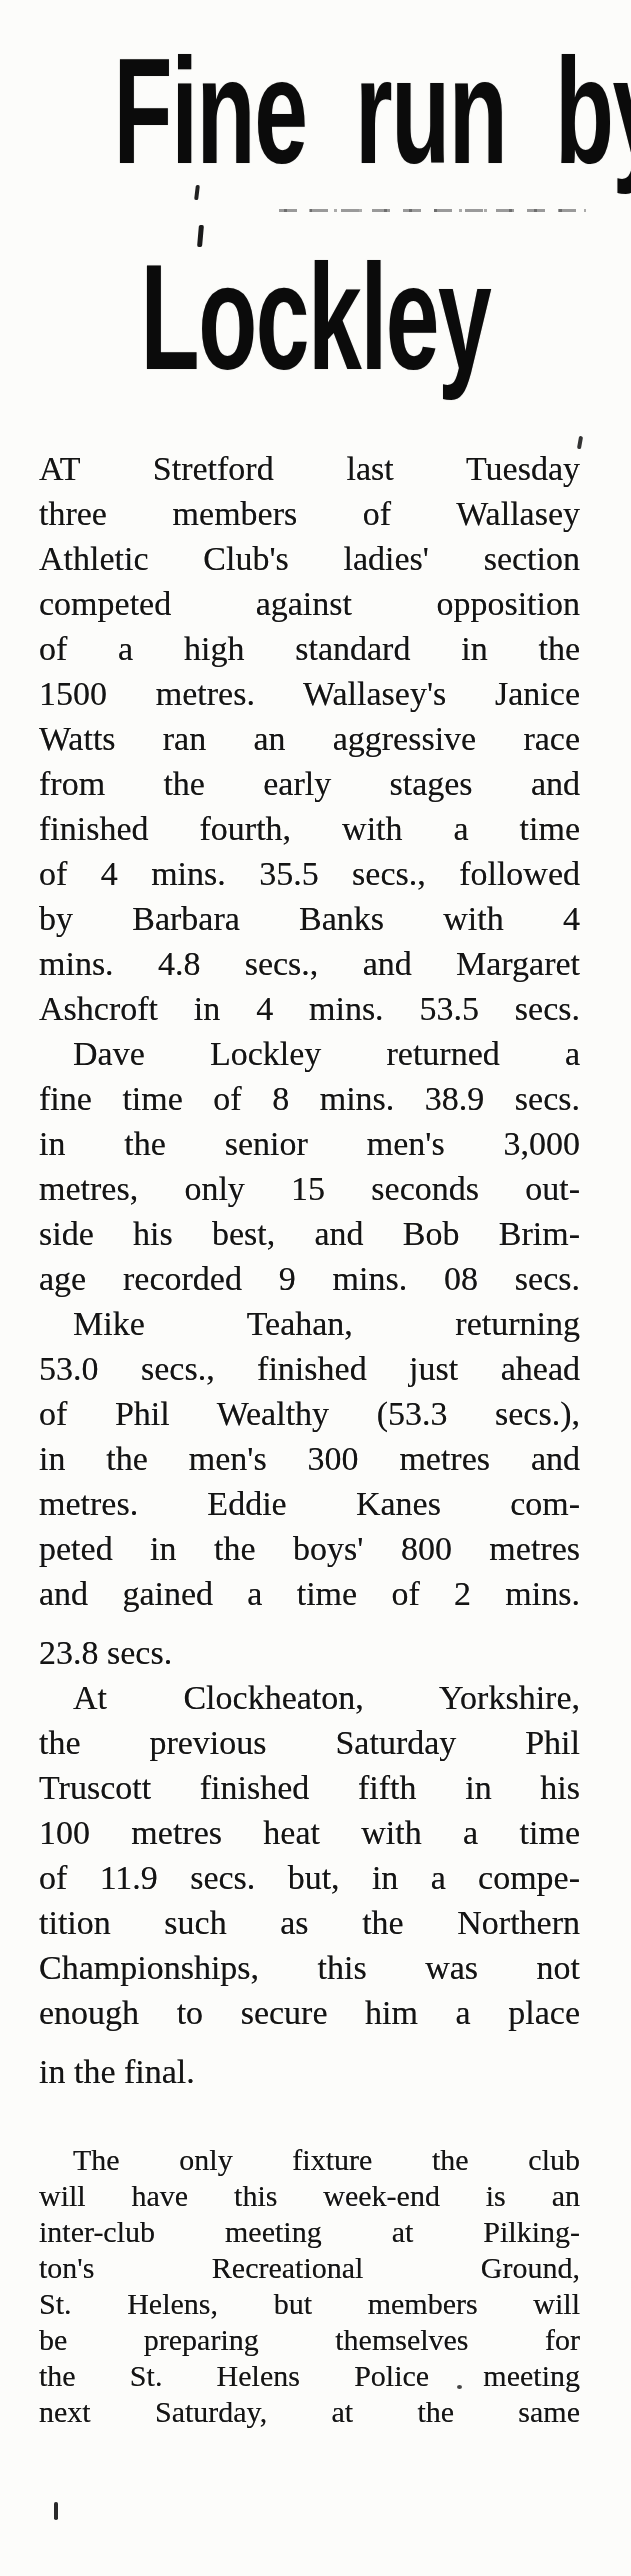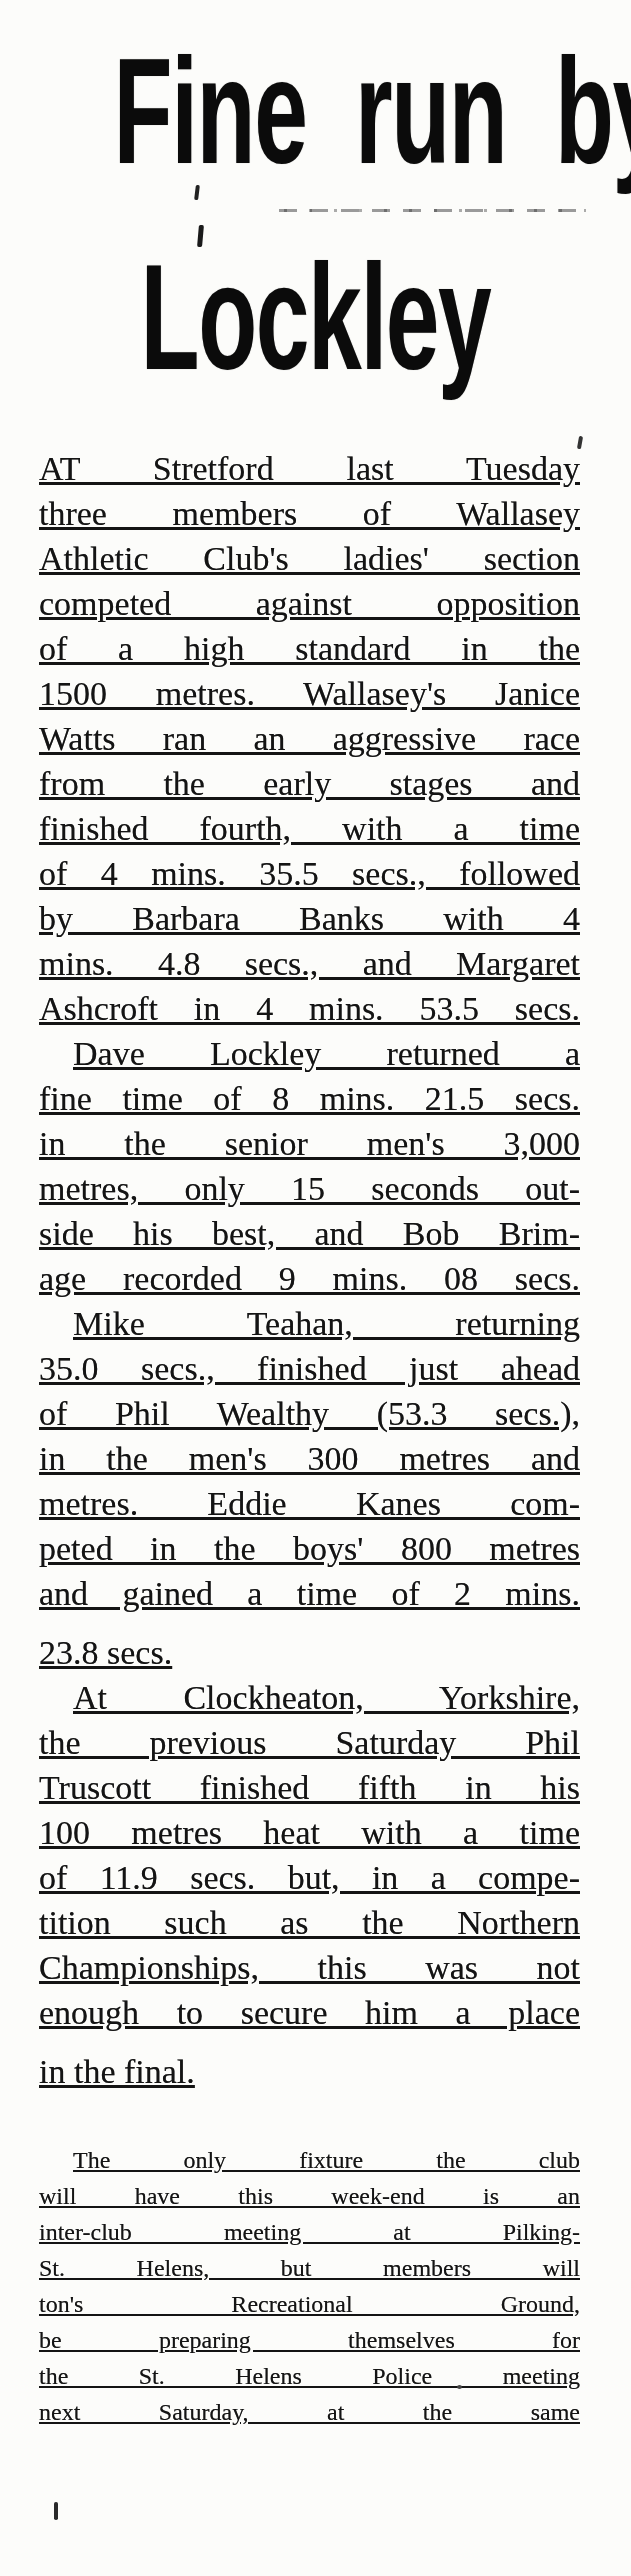--- a/index.html
+++ b/index.html
@@ -59,24 +59,24 @@
   .speck-d{left:54px;top:2502px;width:4.2px;height:18px;background:#2a2a2a;}
   .speck-e{left:457px;top:2385px;width:5.4px;height:4.2px;border-radius:50%;background:#444;}
   
   .bodycol{
     margin-top:54px;
     padding:0 51px 0 39px;
     font-size:34px;
     line-height:45px;
     text-shadow:0 0 0.6px rgba(0,0,0,0.55);
   }
-  .para{margin:0;text-decoration:underline;}
+  .para{margin:0;}
   .para.small{
     margin-top:48px;
-    font-size:24px;
+    font-size:30px;
     line-height:36px;
   }
   .line{
     text-align:justify;
     text-align-last:justify;
   }
   .line.left-last{text-align-last:left;margin-top:14px;}
   .line.indent{text-indent:34px;}
 </style>
 </head>
@@ -101,29 +101,29 @@
         <div class="line">Watts ran an aggressive race</div>
         <div class="line">from the early stages and</div>
         <div class="line">finished fourth, with a time</div>
         <div class="line">of 4 mins. 35.5 secs., followed</div>
         <div class="line">by Barbara Banks with 4</div>
         <div class="line">mins. 4.8 secs., and Margaret</div>
         <div class="line">Ashcroft in 4 mins. 53.5 secs.</div>
       </div>
       <div class="para">
         <div class="line indent">Dave Lockley returned a</div>
-        <div class="line">fine time of 8 mins. 21.5 secs.</div>
+        <div class="line">fine time of 8 mins. 38.9 secs.</div>
         <div class="line">in the senior men's 3,000</div>
         <div class="line">metres, only 15 seconds out-</div>
         <div class="line">side his best, and Bob Brim-</div>
         <div class="line">age recorded 9 mins. 08 secs.</div>
       </div>
       <div class="para">
         <div class="line indent">Mike Teahan, returning</div>
-        <div class="line">35.0 secs., finished just ahead</div>
+        <div class="line">53.0 secs., finished just ahead</div>
         <div class="line">of Phil Wealthy (53.3 secs.),</div>
         <div class="line">in the men's 300 metres and</div>
         <div class="line">metres. Eddie Kanes com-</div>
         <div class="line">peted in the boys' 800 metres</div>
         <div class="line">and gained a time of 2 mins.</div>
         <div class="line left-last">23.8 secs.</div>
       </div>
       <div class="para">
         <div class="line indent">At Clockheaton, Yorkshire,</div>
         <div class="line">the previous Saturday Phil</div>
@@ -132,22 +132,22 @@
         <div class="line">of 11.9 secs. but, in a compe-</div>
         <div class="line">tition such as the Northern</div>
         <div class="line">Championships, this was not</div>
         <div class="line">enough to secure him a place</div>
         <div class="line left-last">in the final.</div>
       </div>
       <div class="para small">
         <div class="line indent">The only fixture the club</div>
         <div class="line">will have this week-end is an</div>
         <div class="line">inter-club meeting at Pilking-</div>
+        <div class="line">ton's Recreational Ground,</div>
         <div class="line">St. Helens, but members will</div>
-        <div class="line">ton's Recreational Ground,</div>
         <div class="line">be preparing themselves for</div>
         <div class="line">the St. Helens Police meeting</div>
         <div class="line">next Saturday, at the same</div>
       </div>
     </div>
 
   <div class="speck speck-a"></div>
   <div class="speck speck-b"></div>
   <div class="speck speck-c"></div>
   <div class="speck speck-d"></div>

